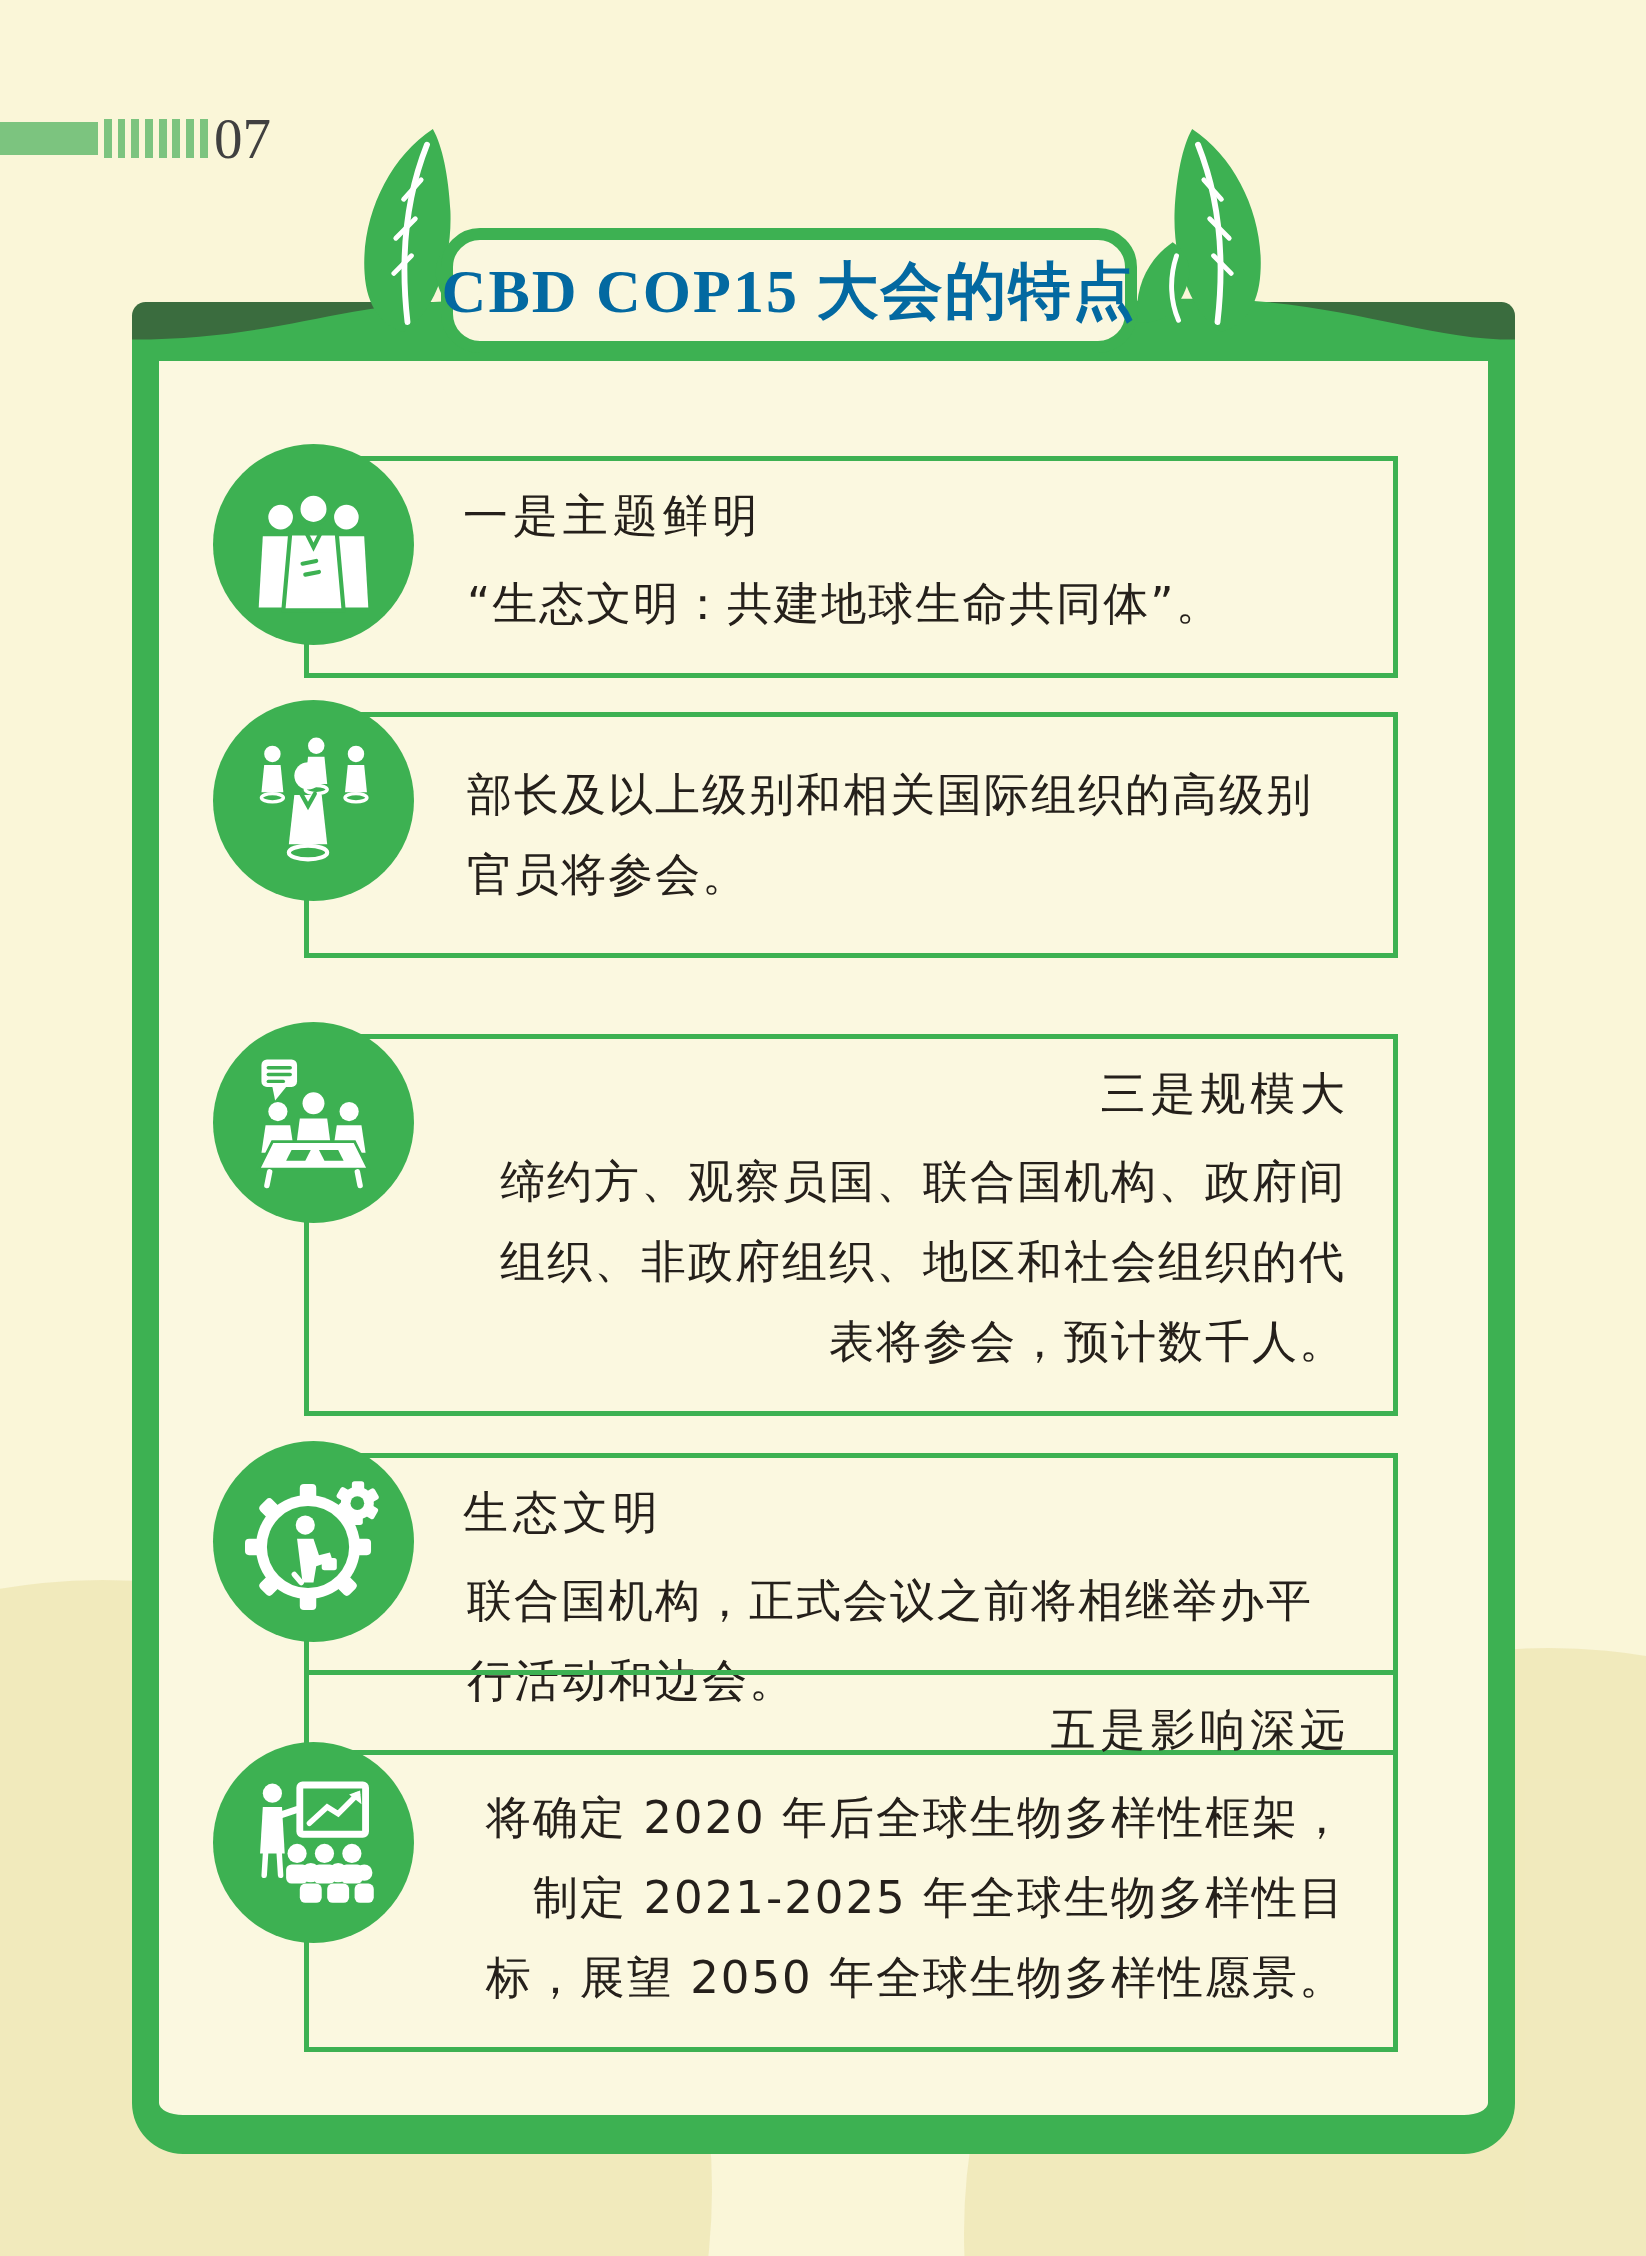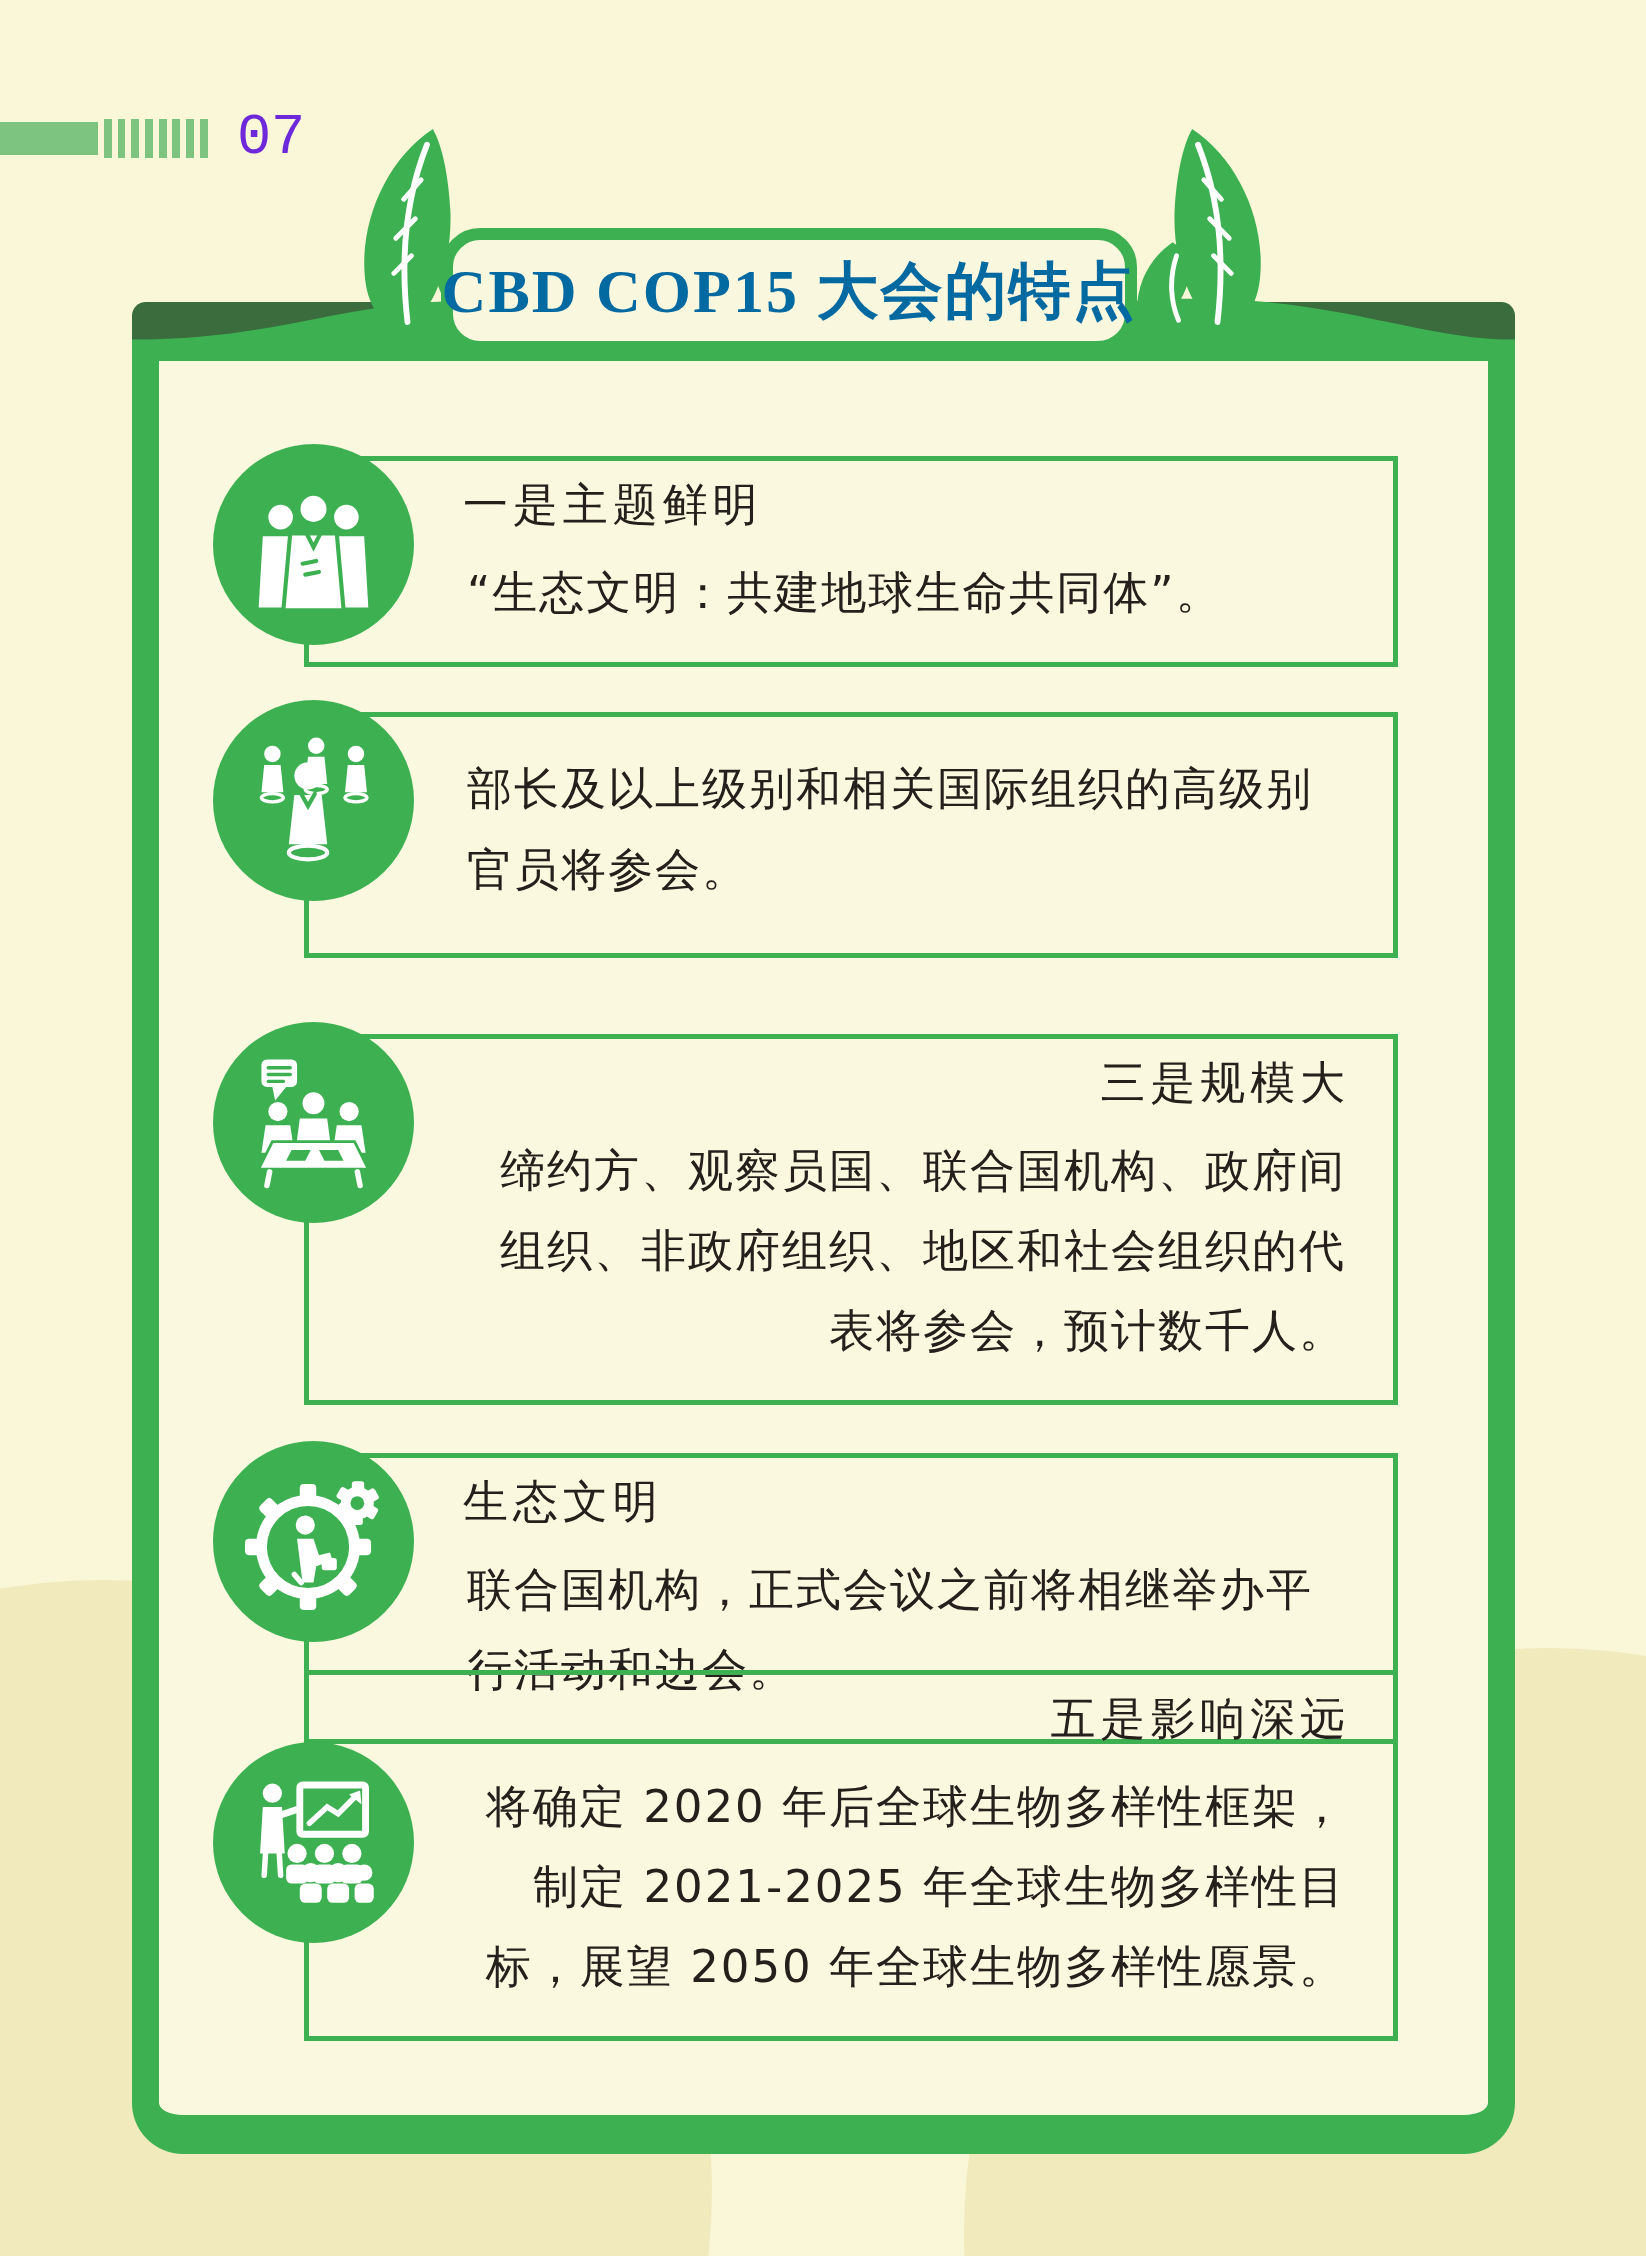--- a/index.html
+++ b/index.html
@@ -13,22 +13,22 @@
   
   .bg-blob{position:absolute;border-radius:50%;background:rgba(230,220,156,0.45);}
   .blob-left{left:-507px;top:1580px;width:1219px;height:1219px;}
   .blob-right{left:964px;top:1648px;width:1170px;height:1170px;}
 
   
   .page-header{position:absolute;left:0px;top:119px;display:flex;align-items:center;}
   .pn-solid{width:98px;height:33px;background:#7CC47F;}
   .pn-stripes{width:107px;height:39px;margin-left:5.9px;
     background:repeating-linear-gradient(90deg,#7CC47F 0 7.8px,rgba(0,0,0,0) 7.8px 13.7px);}
-  .page-number{margin-left:26px;font-family:Liberation Mono, monospace;
-    font-size:57px;line-height:39px;color:#6d28d9;font-weight:400;}
+  .page-number{margin-left:3px;font-family:Liberation Serif, serif;
+    font-size:57px;line-height:39px;color:#404040;font-weight:400;}
 
   
   .dark-bar{position:absolute;left:132px;top:302px;width:1383px;height:57px;
     background:#3A6C3E;border-radius:13.7px 13.7px 0 0;z-index:3;}
   .wave{position:absolute;left:132px;top:287px;width:1383px;height:74px;z-index:4;}
 
   
   .board{position:absolute;left:132px;top:330px;width:1383px;height:1824px;
     box-sizing:border-box;background:#FBF8E0;
     border:27px solid #3DB152;border-top-width:29px;border-bottom-width:39px;
@@ -43,21 +43,21 @@
   .title-box{position:absolute;left:441px;top:228px;width:696px;height:125px;
     box-sizing:border-box;border:12.7px solid #3DB152;border-radius:39px;
     background:#FAF7DF;display:flex;align-items:center;justify-content:center;z-index:6;}
   .title-text{font-family:"Liberation Serif","DejaVu Serif",serif;font-weight:700;
     font-size:62px;color:#0369a1;letter-spacing:2px;white-space:nowrap;}
 
   
   .row-box{position:absolute;left:304px;width:1094px;box-sizing:border-box;
     border:5.9px solid #3DB152;background:transparent;z-index:7;
     display:flex;flex-direction:column;justify-content:center;
-    padding:14px 43px 25px 154px;}
+    padding:25px 43px 25px 154px;}
   .rb-1{top:456px;min-height:181px;}
   .rb-2{top:712px;min-height:246px;}
   .rb-3{top:1034px;min-height:328px;text-align:right;}
   .rb-4{top:1453px;min-height:246px;}
   .rb-5{top:1670px;min-height:328px;text-align:right;}
   .row-heading{font-size:45px;color:#25201B;letter-spacing:4.9px;margin:0 0 13.7px 0;font-weight:500;}
   .row-body{font-size:45px;color:#25201B;letter-spacing:2px;line-height:1.78;margin:4px;}
 
   .icon-circle{position:absolute;left:213px;width:201px;height:201px;border-radius:50%;
     background:#3DB152;z-index:8;display:flex;align-items:center;justify-content:center;}

